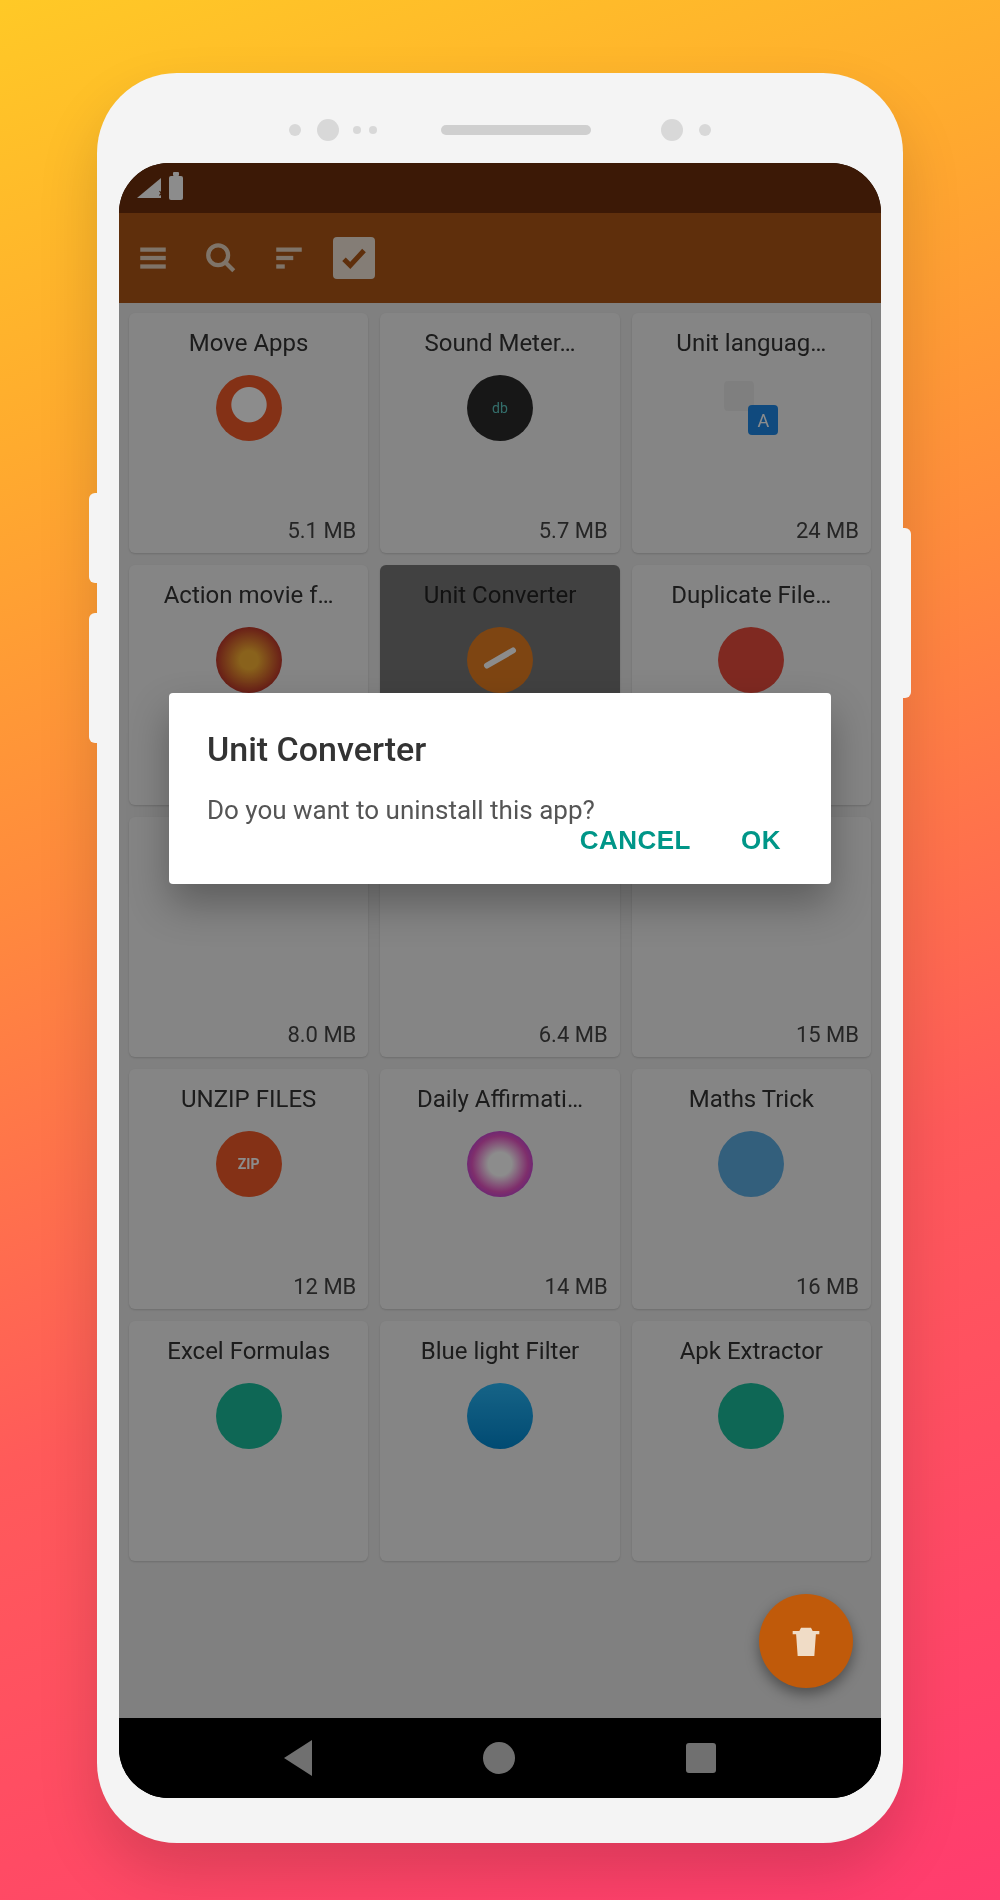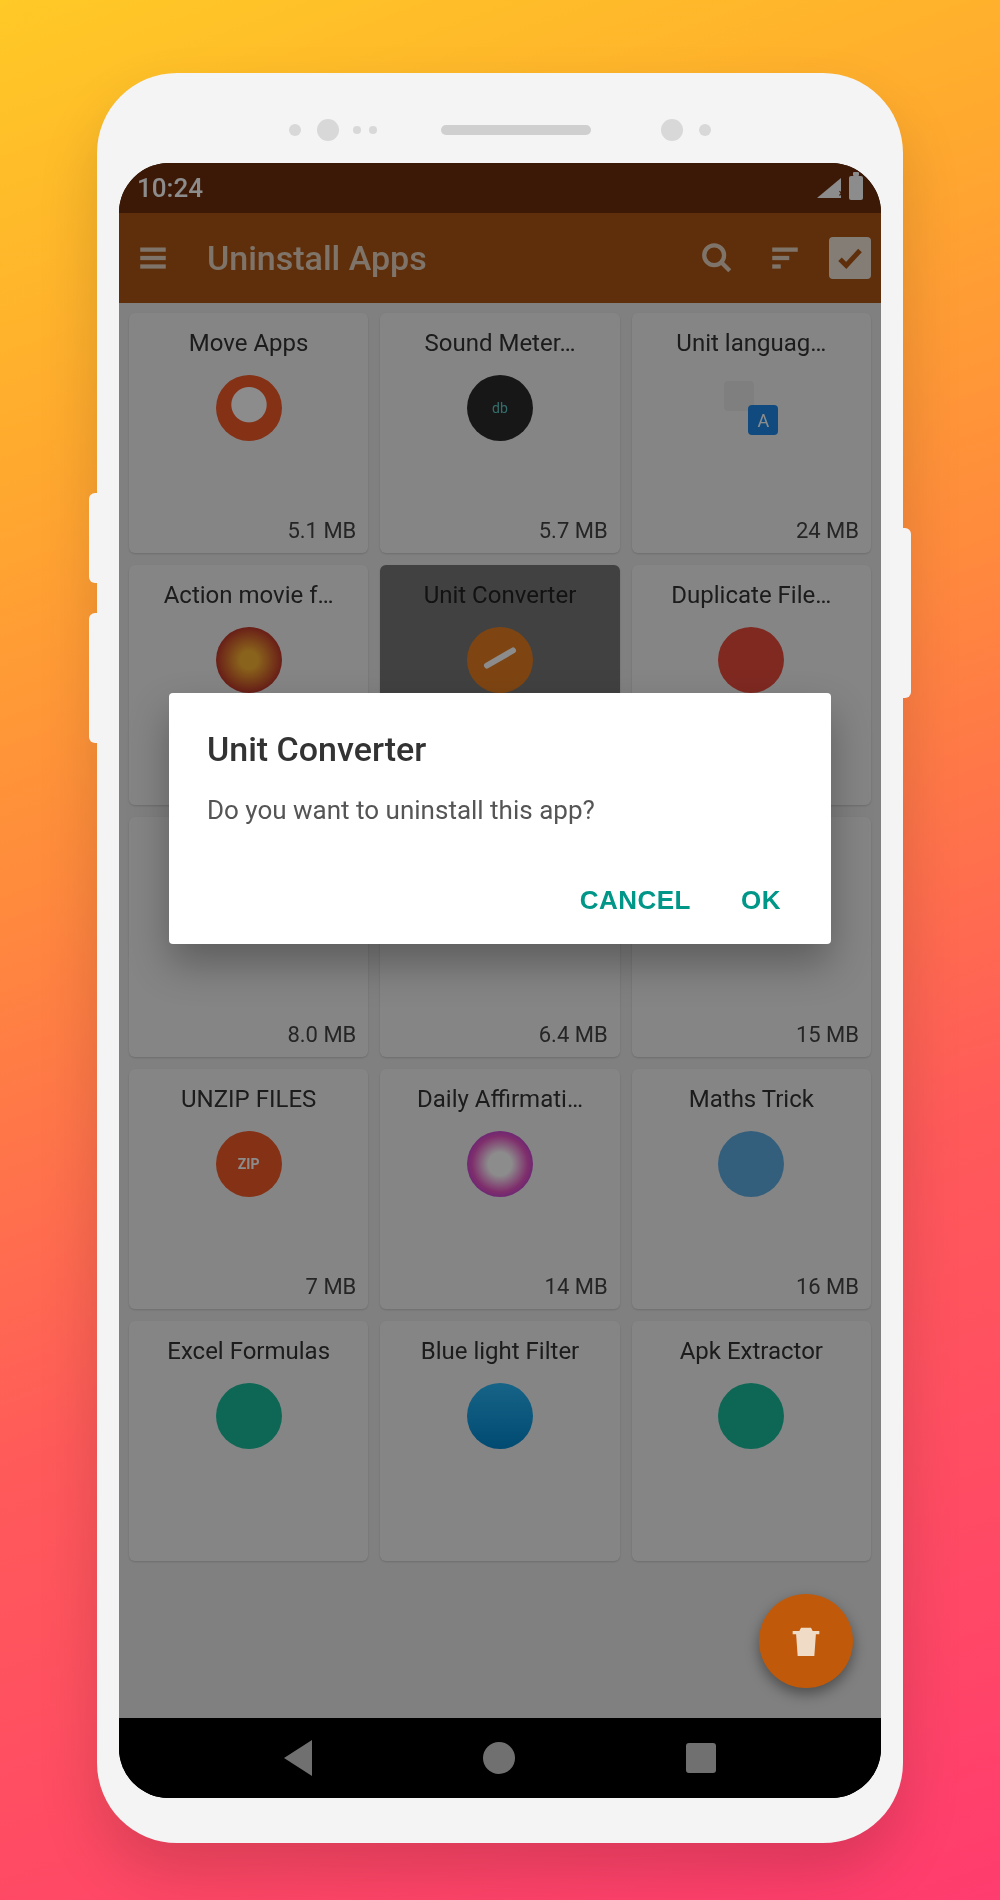--- a/index.html
+++ b/index.html
@@ -217,21 +217,20 @@
   }
   .dialog-title {
     font-size: 34px;
     font-weight: 500;
     color: #333;
     margin-bottom: 26px;
   }
   .dialog-msg {
     font-size: 26px;
     color: #555;
-    margin-bottom: 60px;
   }
   .dialog-actions {
     display: flex;
     justify-content: flex-end;
     gap: 50px;
     padding-right: 12px;
     padding-bottom: 10px;
   }
   .dialog-btn {
     font-size: 26px;
@@ -300,38 +299,36 @@
     <span class="dot tiny"></span>
     <span class="dot tiny"></span>
     <span class="speaker"></span>
     <span class="dot big"></span>
     <span class="dot small"></span>
   </div>
 
   <div class="screen">
 
     <div class="status-bar">
-      <div class="status-time">10:24</div>
       <div class="status-right">
         <div class="signal-icon">
             <span class="signal-x">×</span>
           </div>
         <div class="battery-icon"></div>
       </div>
     </div>
 
     <div class="toolbar">
       <div class="menu-icon">
         <svg viewBox="0 0 24 24">
             <line x1="3" y1="6" x2="21" y2="6"></line>
             <line x1="3" y1="12" x2="21" y2="12"></line>
             <line x1="3" y1="18" x2="21" y2="18"></line>
           </svg>
       </div>
-      <div class="toolbar-title">Uninstall Apps</div>
       <div class="search-icon">
         <svg viewBox="0 0 24 24">
             <circle cx="10" cy="10" r="7"></circle>
             <line x1="21" y1="21" x2="15" y2="15"></line>
           </svg>
       </div>
       <div class="sort-icon">
         <svg viewBox="0 0 24 24">
             <line x1="3" y1="6" x2="21" y2="6"></line>
             <line x1="3" y1="12" x2="15" y2="12"></line>
@@ -385,21 +382,21 @@
             <div class="app-name"></div>
             <div class="app-size">6.4 MB</div>
           </div>
           <div class="app-card">
             <div class="app-name"></div>
             <div class="app-size">15 MB</div>
           </div>
           <div class="app-card">
             <div class="app-name">UNZIP FILES</div>
             <div class="app-icon ic-unzip">ZIP</div>
-            <div class="app-size">7 MB</div>
+            <div class="app-size">12 MB</div>
           </div>
           <div class="app-card">
             <div class="app-name">Daily Affirmati…</div>
             <div class="app-icon ic-affirm"></div>
             <div class="app-size">14 MB</div>
           </div>
           <div class="app-card">
             <div class="app-name">Maths Trick</div>
             <div class="app-icon ic-maths"></div>
             <div class="app-size">16 MB</div>

